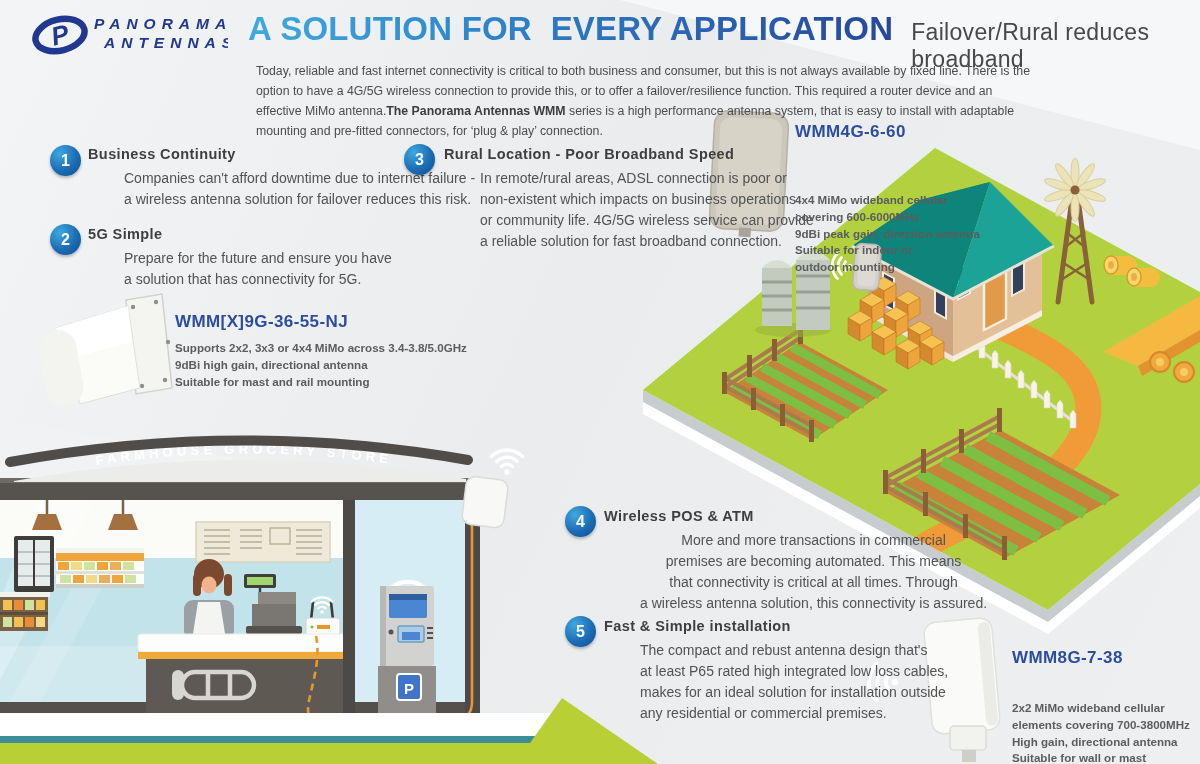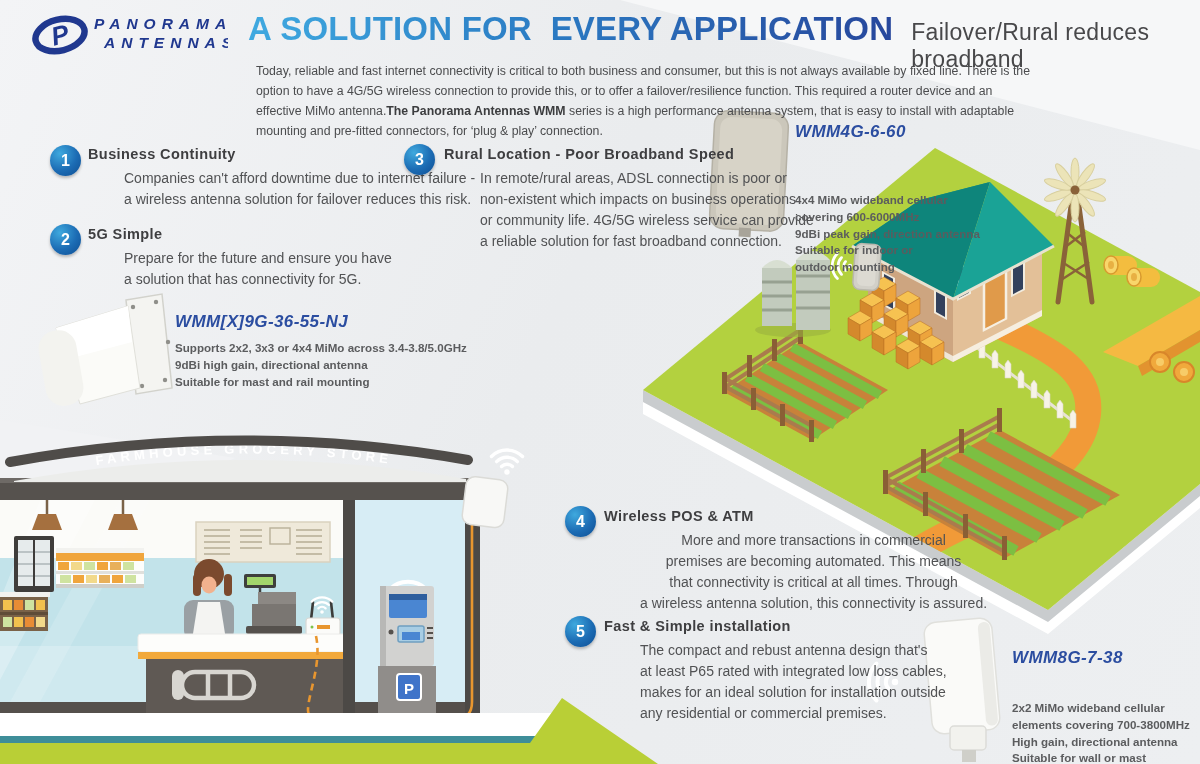--- a/index.html
+++ b/index.html
@@ -15,21 +15,21 @@
          -webkit-background-clip:text;background-clip:text;color:transparent;}
   .subtitle{font-size:23px;color:#48484a;letter-spacing:.3px;}
   .intro{left:256px;top:50px;width:778px;font-size:12.3px;line-height:1.62;color:#4b4c4e;}
   .intro b{color:#3c3d3f;}
   .badge{width:31px;height:31px;border-radius:50%;color:#fff;font-weight:bold;font-size:16px;
          display:flex;align-items:center;justify-content:center;
          background:radial-gradient(circle at 32% 28%,#3fa9de 0%,#1c6cb4 55%,#0e4d92 100%);
          box-shadow:0 2px 3px rgba(0,0,0,.25);}
   .pt-title{font-size:14.5px;font-weight:bold;color:#3e3e40;letter-spacing:.4px;}
   .pt-body{font-size:14px;color:#515254;line-height:1.5;white-space:pre-line;margin-left:36px;}
-  .prod-name{font-size:17px;font-weight:bold;color:#2b4da0;letter-spacing:.4px;font-style:italic;}
+  .prod-name{font-size:17px;font-weight:bold;color:#2b4da0;letter-spacing:.4px;}
   .prod-specs{font-size:11.6px;font-weight:bold;color:#5b5c5e;line-height:1.45;white-space:pre-line;}
 </style>
 </head>
 <body>
 
 <div class="stage">
 
 <svg class="scene" width="1200" height="764" viewBox="0 0 1200 764">
   <defs>
     <g id="wifi" fill="none" stroke="currentColor" stroke-linecap="round">
@@ -498,21 +498,21 @@
 <div class="abs badge" style="left:565px;top:506px;">4</div>
 <div class="abs pt-title" style="left:604px;top:508px;">Wireless POS &amp; ATM</div>
 <div class="abs pt-body" style="left:604px;top:530px;text-align:center;">More and more transactions in commercial
 premises are becoming automated. This means
 that connectivity is critical at all times. Through
 a wireless antenna solution, this connectivity is assured.</div>
 
 <div class="abs badge" style="left:565px;top:616px;">5</div>
 <div class="abs pt-title" style="left:604px;top:618px;">Fast &amp; Simple installation</div>
 <div class="abs pt-body" style="left:604px;top:640px;">The compact and rebust antenna design that's
-at least P65 rated with integrated low loss cables,
+at least P65 rated high integrated low loss cables,
 makes for an ideal solution for installation outside
 any residential or commercial premises.</div>
 
 <div class="abs prod-name" style="left:795px;top:122px;">WMM4G-6-60</div>
 <div class="abs prod-specs" style="left:795px;top:148px;margin-top:44px;">4x4 MiMo wideband cellular
 covering 600-6000MHz
 9dBi peak gain, direction antenna
 Suitable for indoor or
 outdoor mounting</div>
 

